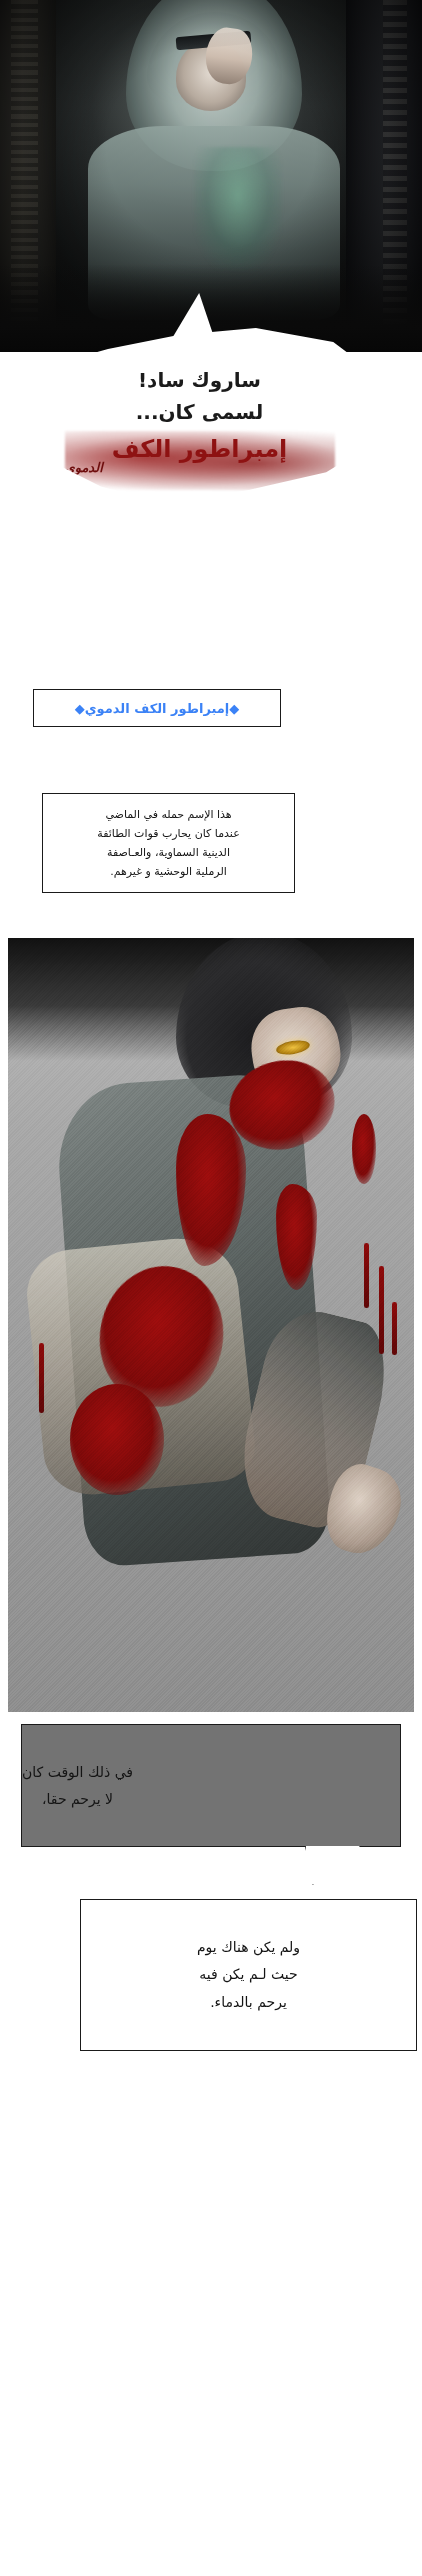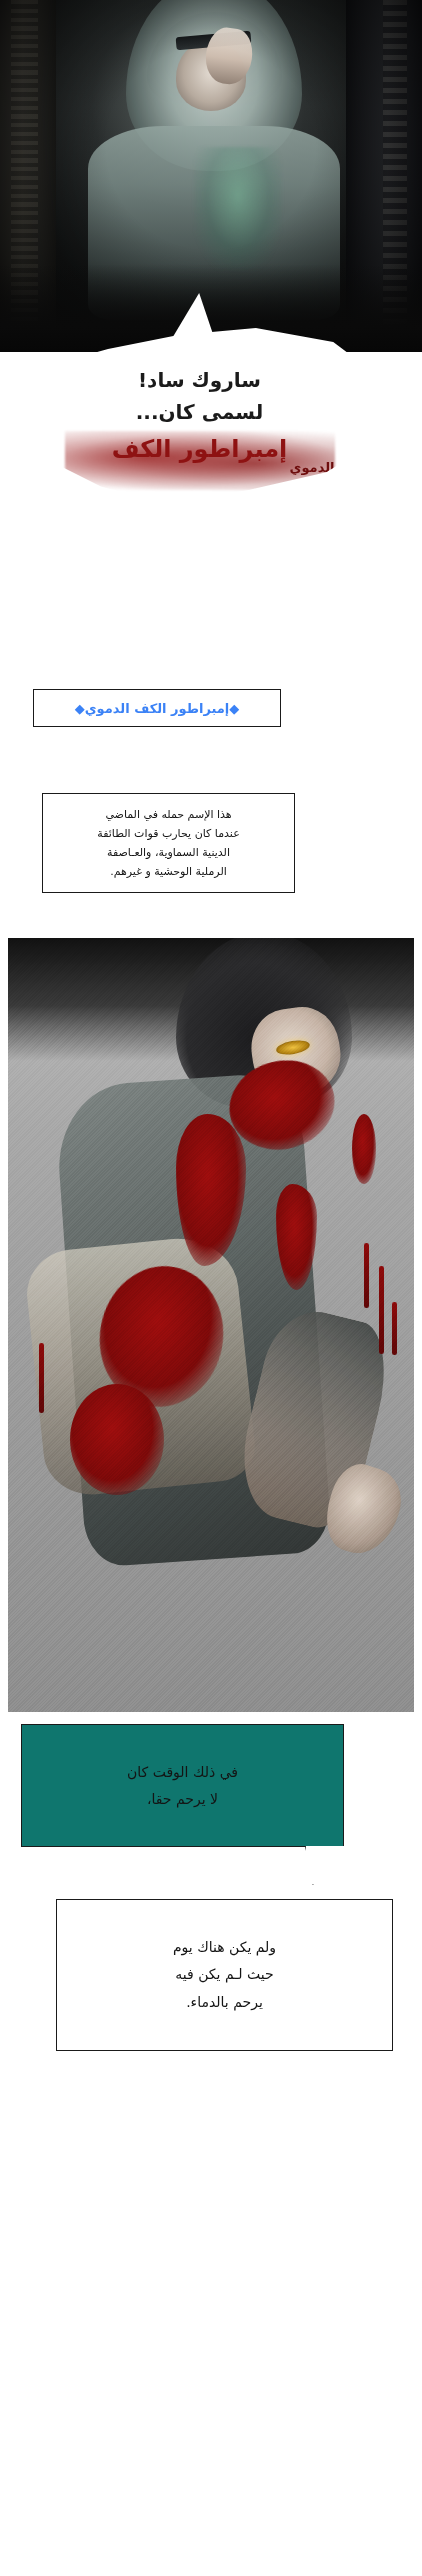--- a/index.html
+++ b/index.html
@@ -130,22 +130,22 @@
     background:
       radial-gradient(ellipse at 30% 45%, rgba(150,20,20,.75) 0%, rgba(150,20,20,.25) 45%, rgba(150,20,20,0) 72%),
       radial-gradient(ellipse at 70% 55%, rgba(130,15,15,.7) 0%, rgba(130,15,15,.2) 48%, rgba(130,15,15,0) 75%);
     filter:blur(1.2px);
   }
   .b1-l3{
     position:absolute;top:3.5px;width:100%;text-align:center;direction:rtl;
     font-size:24px;font-weight:bold;color:#8e1212;
   }
   .b1-l4{
-    position:absolute;top:29px;width:100%;text-align:right;direction:rtl;
-    font-size:13px;font-weight:bold;color:#6e0d0d;
+    position:absolute;top:29px;width:100%;text-align:left;direction:rtl;
+    font-size:13px;font-weight:bold;color:#6e0d0d;font-style:italic;
   }
 
   
   .title-box{
     position:absolute;
     left:33px; top:689px;
     width:246px; height:36px;
     background:#ffffff;
     border:1.2px solid #1a1a1a;
     display:flex;align-items:center;justify-content:center;
@@ -257,42 +257,42 @@
     background:repeating-linear-gradient(135deg, rgba(255,255,255,.035) 0 1.2px, rgba(0,0,0,.035) 1.2px 2.3px);
     mix-blend-mode:overlay;
   }
   .p2-sideL{position:absolute;left:0;top:0;width:8.2px;height:774px;background:#ffffff;}
   .p2-sideR{position:absolute;right:0;top:0;width:8.2px;height:774px;background:#ffffff;}
 
   
   .balloon2{
     position:absolute;
     left:21px; top:1724px;
-    width:323px; height:123px;
-    background:#0f766e;
+    width:380px; height:123px;
+    background:#737373;
     border:1.2px solid #1a1a1a;
     box-sizing:border-box;
-    display:flex;align-items:center;justify-content:center;
+    display:flex;align-items:center;justify-content:flex-start;
   }
   .balloon2 .txt{
     direction:rtl;text-align:center;
     font-size:14px;line-height:1.9;color:#141414;
   }
   .balloon2-tail{
     position:absolute;left:305px;top:1846px;width:54px;height:38px;
     background:#ffffff;
     border-left:1.2px solid #1a1a1a;
     border-bottom:1.2px solid #1a1a1a;
     clip-path:polygon(0% 0%, 100% 0%, 14% 100%);
   }
 
   
   .balloon3{
     position:absolute;
-    left:56px; top:1899px;
+    left:80px; top:1899px;
     width:337px; height:152px;
     background:#ffffff;
     border:1.2px solid #1a1a1a;
     box-sizing:border-box;
     display:flex;align-items:center;justify-content:center;
   }
   .balloon3 .txt{
     direction:rtl;text-align:center;
     font-size:14px;line-height:1.95;color:#141414;
     padding:0 16.4px;

